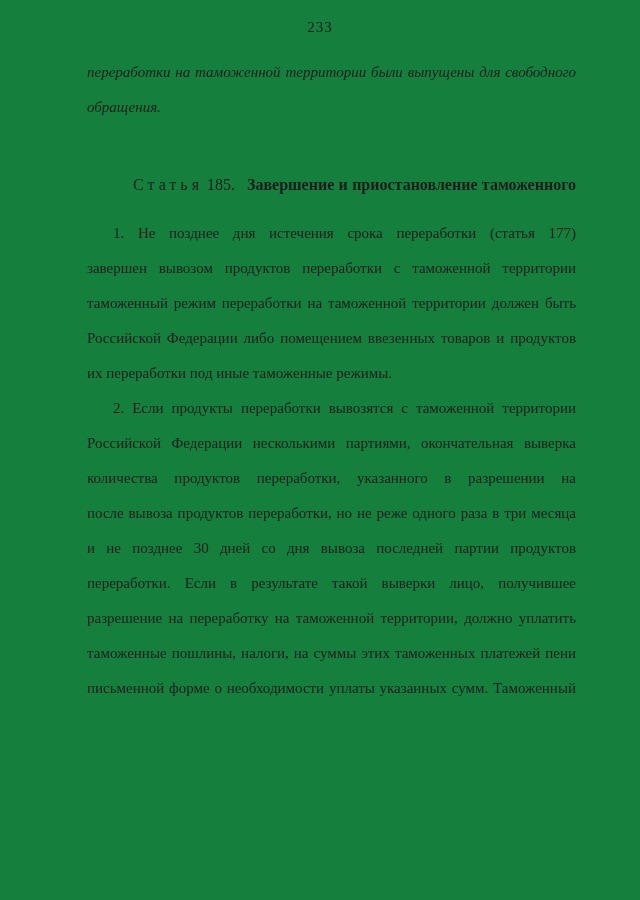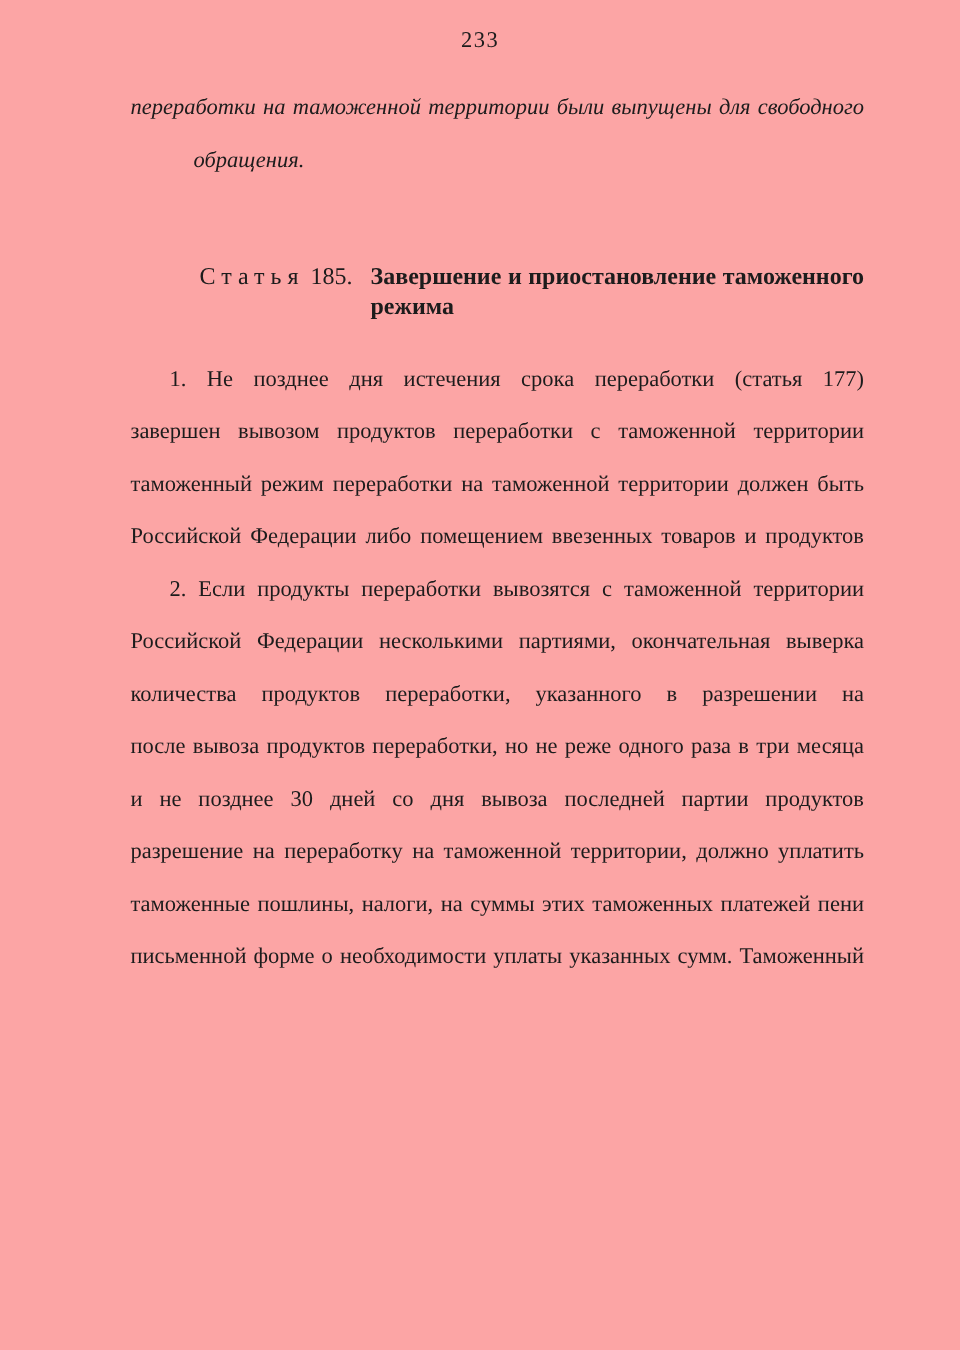--- a/index.html
+++ b/index.html
@@ -4,21 +4,21 @@
 <style>
   html, body {
     margin: 0;
     padding: 0;
     background: #ffffff;
   }
   .page {
     position: relative;
     width: 640px;
     height: 900px;
-    background: #fca5a5;
+    background: #15803d;
     color: #1c1c1c;
     font-family: "Liberation Serif", "DejaVu Serif", serif;
     overflow: hidden;
   }
   .page-number {
     padding-top: 18px;
     height: 18px;
     line-height: 18px;
     text-align: center;
     font-size: 15px;
@@ -33,21 +33,20 @@
   }
   .jline {
     line-height: 35px;
     height: 35px;
     white-space: nowrap;
     text-align: justify;
     text-align-last: justify;
   }
   .jline.last {
     text-align-last: left;
-    margin-left: 42px;
   }
   .indent {
     text-indent: 26px;
   }
   .para-intro { margin-top: 19px; font-style: italic; }
   .heading {
     margin-top: 50px;
     display: flex;
     font-size: 16px;
   }
@@ -87,36 +86,37 @@
 
     <div class="para para-intro">
       <div class="jline">переработки на таможенной территории были выпущены для свободного</div>
       <div class="jline last">обращения.</div>
     </div>
 
     <div class="heading">
       <div class="h-label"><span class="spaced">Статья</span> <span>185.</span></div>
       <div class="h-title">
         <div class="hline">Завершение и приостановление таможенного</div>
-        <div class="hline last">режима</div>
       </div>
     </div>
 
     <div class="para para-1">
       <div class="jline indent">1. Не позднее дня истечения срока переработки (статья 177)</div>
       <div class="jline">завершен вывозом продуктов переработки с таможенной территории</div>
       <div class="jline">таможенный режим переработки на таможенной территории должен быть</div>
       <div class="jline">Российской Федерации либо помещением ввезенных товаров и продуктов</div>
+      <div class="jline last">их переработки под иные таможенные режимы.</div>
     </div>
 
     <div class="para para-2">
       <div class="jline indent">2. Если продукты переработки вывозятся с таможенной территории</div>
       <div class="jline">Российской Федерации несколькими партиями, окончательная выверка</div>
       <div class="jline">количества продуктов переработки, указанного в разрешении на</div>
       <div class="jline">после вывоза продуктов переработки, но не реже одного раза в три месяца</div>
       <div class="jline">и не позднее 30 дней со дня вывоза последней партии продуктов</div>
+      <div class="jline">переработки. Если в результате такой выверки лицо, получившее</div>
       <div class="jline">разрешение на переработку на таможенной территории, должно уплатить</div>
       <div class="jline">таможенные пошлины, налоги, на суммы этих таможенных платежей пени</div>
       <div class="jline">письменной форме о необходимости уплаты указанных сумм. Таможенный</div>
     </div>
 
   </div>
 </div>
 
 </body></html>

